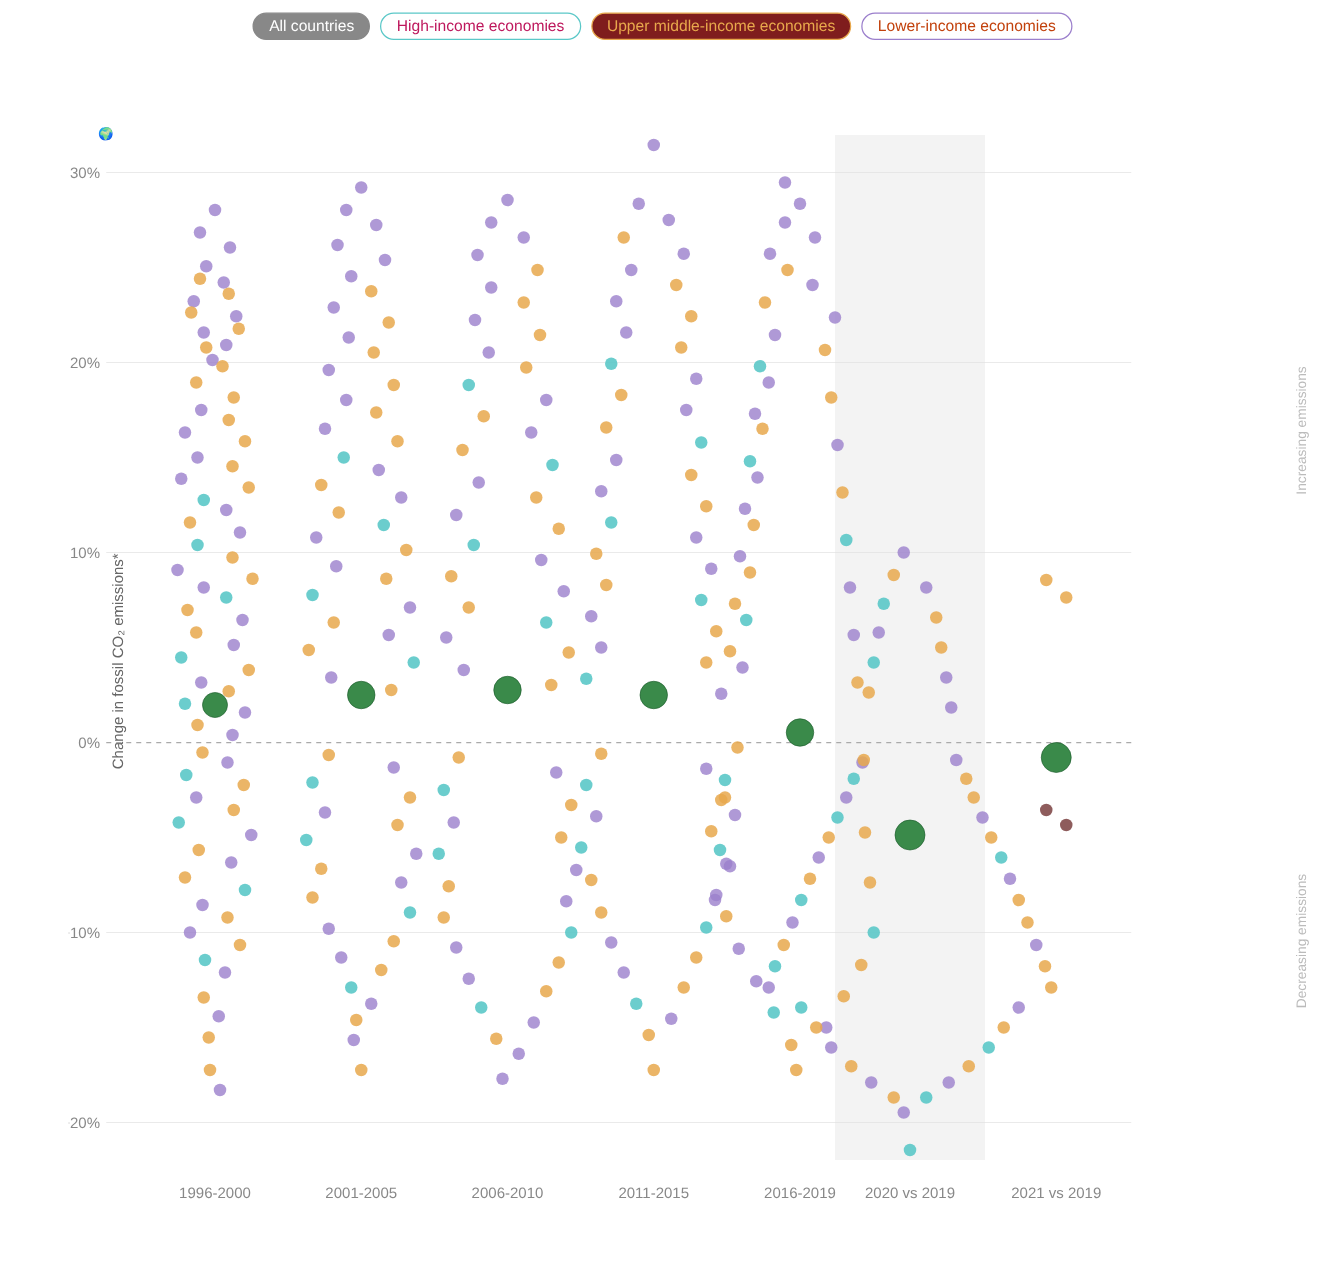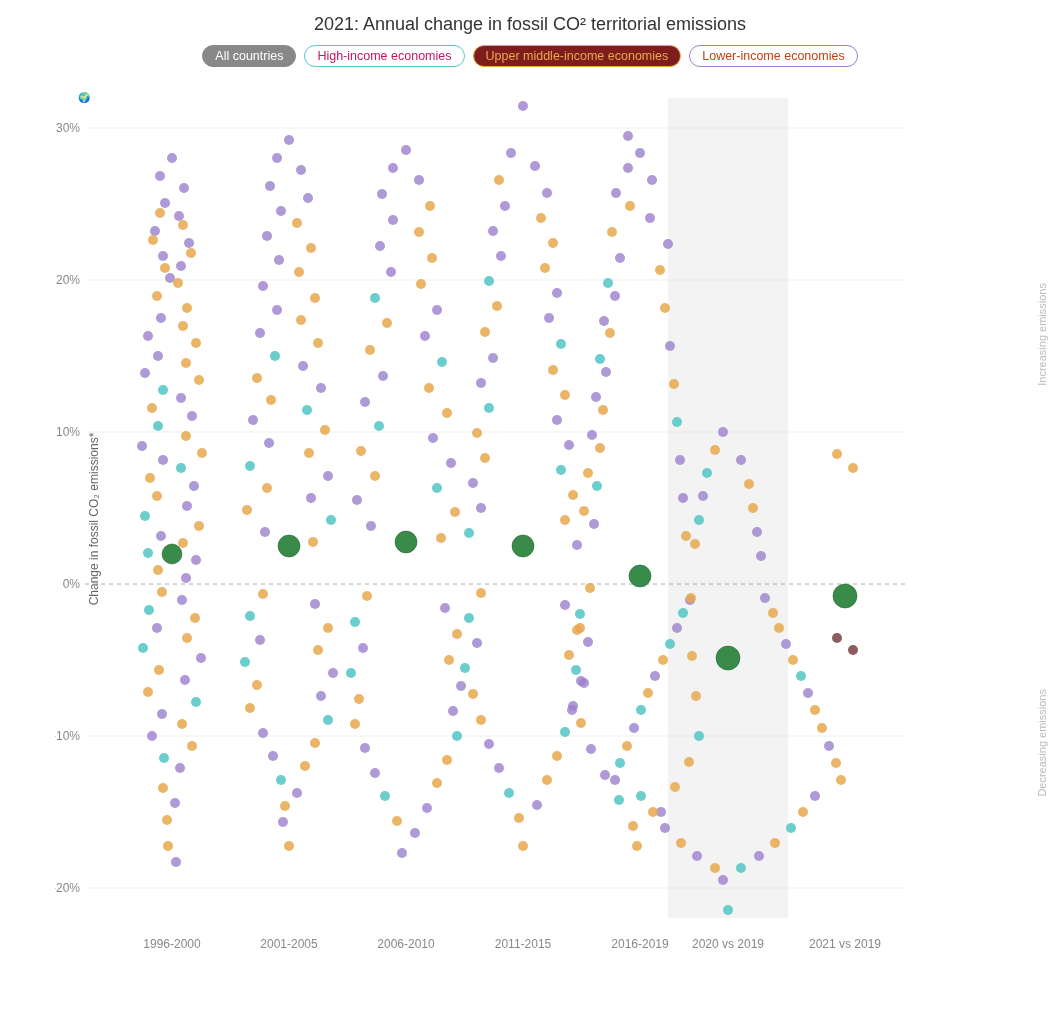--- a/index.html
+++ b/index.html
@@ -63,21 +63,20 @@
     }
     svg.main-chart {
       width: 100%;
       height: 100%;
     }
   </style>
 </head>
 <body>
 
 <div class="chart-container">
-  <div class="chart-title">2021: Annual change in fossil CO² territorial emissions</div>
 
   <div class="legend">
     <div class="legend-item all-countries">
       <span>All countries</span>
     </div>
     <div class="legend-item high-income">
       <span>High-income economies</span>
     </div>
     <div class="legend-item upper-middle">
       <span>Upper middle-income economies</span>

